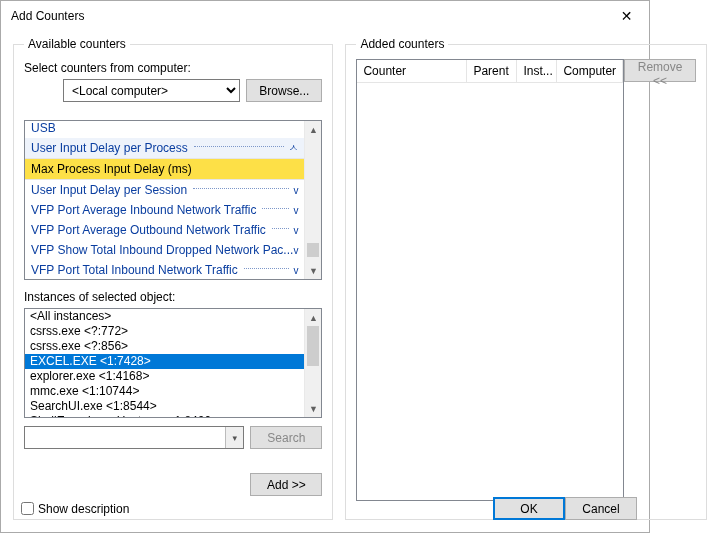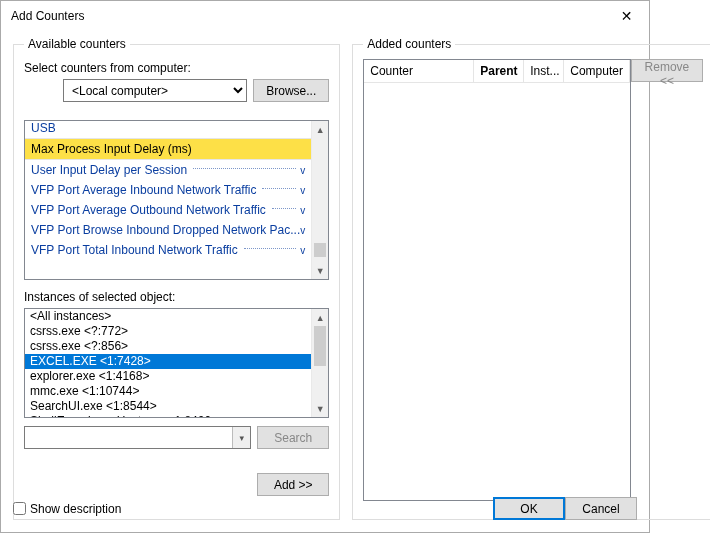--- a/index.html
+++ b/index.html
@@ -35,23 +35,23 @@
   .instance-item.selected { background:#0078d7; color:#fff; }
   .search-row { display:flex; gap:6px; margin-top:8px; }
   .search-combo { flex:1; height:23px; border:1px solid #7a7a7a; display:flex; align-items:center; background:#fff; position:relative;}
   .search-combo .dd { position:absolute; right:0; top:0; bottom:0; width:18px; display:flex; align-items:center; justify-content:center; border-left:1px solid #bbb; font-size:9px; color:#555; background:#efefef;}
   .add-row { display:flex; justify-content:flex-end; margin-top:24px; }
   .right { flex:1; display:flex; flex-direction:column; }
   .right fieldset { flex:1; display:flex; flex-direction:row; }
   .table-wrap { border:1px solid #828790; flex:1; background:#fff; display:flex; flex-direction:column; margin-bottom:8px; }
   .thead { display:flex; background:#fff; border-bottom:1px solid #e5e5e5; }
   .th { padding:4px 6px; border-right:1px solid #e5e5e5; color:#000; font-weight:normal; white-space:nowrap; overflow:hidden; }
-  .th.counter{ flex:0 0 110px;} .th.parent{flex:0 0 50px;font-weight:bold;} .th.inst{flex:0 0 40px;} .th.comp{flex:1;}
+  .th.counter{ flex:0 0 110px;} .th.parent{flex:0 0 50px;} .th.inst{flex:0 0 40px;} .th.comp{flex:1;}
   .remove-row { display:flex; }
-  .footer { position:absolute; left:12px; right:12px; bottom:12px; display:flex; align-items:center; justify-content:space-between; }
+  .footer { position:absolute; left:12px; right:12px; bottom:12px; display:flex; align-items:center; justify-content:space-between;padding-left:8px; }
   .checkbox-wrap { display:flex; align-items:center; gap:4px; }
   .checkbox-wrap input { width:13px; height:13px; margin:0;}
   .footer-buttons { display:flex; gap:0; }
   .left-inner{display:flex; flex-direction:column; flex:1;}
   .category-line{display:flex; align-items:center; padding:3px 6px;}
   .category-line .txt{color:#0a3ea0; white-space:nowrap;}
   .category-line .dots{flex:1; border-bottom:1px dotted #7d97c9; margin:0 4px 3px 6px; height:1px;}
   .category-line .arrow{color:#0a3ea0; font-size:10px;}
   .partial-top{ color:#0a3ea0; padding:0 6px 3px 6px;}
 </style>
@@ -76,38 +76,43 @@
           <div class="row">
             <select class="computer">
               <option>&lt;Local computer&gt;</option>
             </select>
             <button>Browse...</button>
           </div>
 
           <div class="counters-box">
             <div class="counters-list">
               <div class="partial-top">USB</div>
+              <div class="category-line expanded-bg">
+                <span class="txt">User Input Delay per Process</span>
+                <span class="dots"></span>
+                <span class="arrow">ㅅ</span>
+              </div>
               <div class="subcounter">Max Process Input Delay (ms)</div>
               <div class="category-line">
                 <span class="txt">User Input Delay per Session</span>
                 <span class="dots"></span>
                 <span class="arrow">v</span>
               </div>
               <div class="category-line">
                 <span class="txt">VFP Port Average Inbound Network Traffic</span>
                 <span class="dots"></span>
                 <span class="arrow">v</span>
               </div>
               <div class="category-line">
                 <span class="txt">VFP Port Average Outbound Network Traffic</span>
                 <span class="dots"></span>
                 <span class="arrow">v</span>
               </div>
               <div class="category-line">
-                <span class="txt">VFP Port Browse Inbound Dropped Network Pac...</span>
+                <span class="txt">VFP Show Total Inbound Dropped Network Pac...</span>
                 <span class="arrow">v</span>
               </div>
               <div class="category-line">
                 <span class="txt">VFP Port Total Inbound Network Traffic</span>
                 <span class="dots"></span>
                 <span class="arrow">v</span>
               </div>
             </div>
             <div class="scrollbar-v">
               <div class="sb-btn">▲</div>

